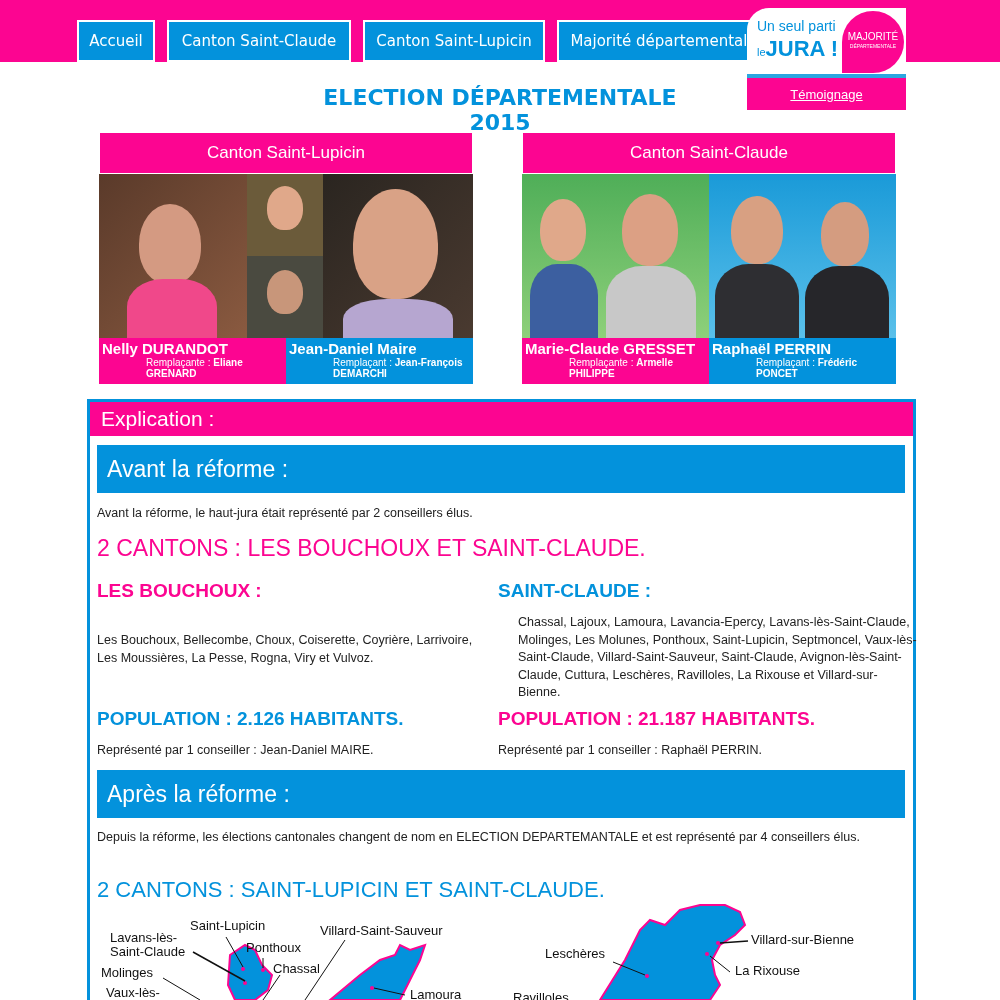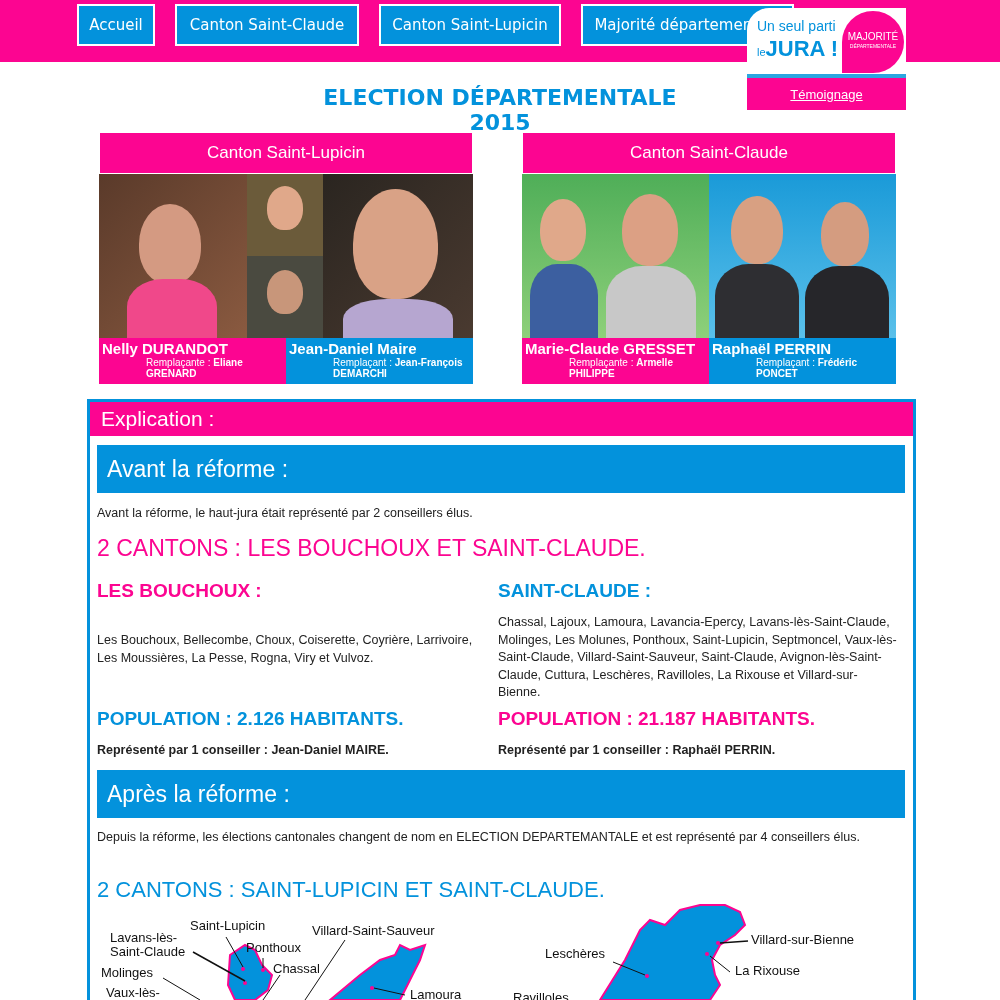--- a/index.html
+++ b/index.html
@@ -1,18 +1,18 @@
 <!DOCTYPE html>
 <html><head>
 <meta charset="utf-8">
 <style>
   * { box-sizing: border-box; margin: 0; padding: 0; }
   html, body { width: 1000px; height: 1000px; overflow: hidden; background: #fff; font-family: "Liberation Sans", sans-serif; }
   .topbar { position: absolute; left: 0; top: 0; width: 1000px; height: 62px; background: #fc0591; }
-  .nav { position: absolute; top: 4px; left: 77px; display: flex; gap: 20px; }
+  .nav { position: absolute; top: 20px; left: 77px; display: flex; gap: 12px; }
   .nav-btn { height: 42px; background: #0392dc; border: 2px solid #fff; color: #fff; font-family: "DejaVu Sans", sans-serif; font-size: 15px; display: flex; align-items: center; justify-content: center; padding: 0 10px; cursor: pointer; }
   .logo { position: absolute; left: 747px; top: 8px; width: 159px; height: 66px; background: #fff; border-radius: 22px 0 0 0; }
   .logo .l1 { position: absolute; left: 10px; top: 10px; color: #0392dc; font-size: 14px; }
   .logo .l2 { position: absolute; left: 10px; top: 28px; color: #0392dc; font-size: 22px; font-weight: bold; }
   .logo .l2 small { font-size: 11px; font-weight: normal; }
   .logo .badge { position: absolute; left: 95px; top: 3px; width: 62px; height: 62px; border-radius: 50% 50% 50% 0; background: #fc0591; color: #fff; text-align: center; }
   .logo .badge .b1 { font-size: 10px; font-weight: normal; margin-top: 20px; }
   .logo .badge .b2 { font-size: 5px; margin-top: 1px; }
   .temoignage { position: absolute; left: 747px; top: 74px; width: 159px; height: 36px; background: #fc0591; border-top: 4px solid #2ba6e0; color: #fff; font-size: 13px; text-decoration: underline; display: flex; align-items: center; justify-content: center; cursor: pointer; }
   .page-title { position: absolute; left: 300px; top: 85px; width: 400px; text-align: center; color: #0392dc; font-size: 22px; font-weight: bold; font-family: "DejaVu Sans", sans-serif; }
@@ -28,21 +28,21 @@
   .cap .name { font-size: 15px; font-weight: bold; }
   .cap .sub { font-size: 10px; padding-left: 44px; }
   .cap .sub b { font-size: 10px; }
   .explication { position: absolute; left: 87px; top: 399px; width: 829px; height: 620px; border: 3px solid #0392dc; border-bottom: none; }
   .exp-head { height: 34px; background: #fc0591; color: #fff; font-size: 21px; padding-left: 11px; display: flex; align-items: center; }
   .section-bar { position: absolute; left: 7px; width: 808px; height: 48px; background: #0392dc; color: #fff; font-size: 23px; padding-left: 10px; display: flex; align-items: center; }
   .txt { position: absolute; font-size: 12.5px; color: #222; line-height: 17.5px; }
   .h-pink { position: absolute; color: #fc0591; font-size: 23px; }
   .h-blue { position: absolute; color: #0392dc; font-size: 22px; }
   .h-big { font-size: 19px; font-weight: bold; }
-  .bold { font-weight: bold; }
+  .bold { font-weight: normal; }
   .map { position: absolute; left: 0; top: 900px; width: 1000px; height: 100px; }
   .map-label { position: absolute; font-size: 13px; color: #111; }
 </style>
 </head>
 <body>
 
 <div class="topbar"></div>
 
 <div class="nav">
   <div class="nav-btn" style="width:78px">Accueil</div>
@@ -130,21 +130,21 @@
   <div class="section-bar" style="top:43px">Avant la réforme :</div>
   <div class="txt" style="left:7px;top:103px">Avant la réforme, le haut-jura était représenté par 2 conseillers élus.</div>
   <div class="h-pink" style="left:7px;top:133px">2 CANTONS : LES BOUCHOUX ET SAINT-CLAUDE.</div>
 
   <div class="h-pink h-big" style="left:7px;top:178px">LES BOUCHOUX :</div>
   <div class="txt" style="left:7px;top:230px;width:380px">Les Bouchoux, Bellecombe, Choux, Coiserette, Coyrière, Larrivoire, Les Moussières, La Pesse, Rogna, Viry et Vulvoz.</div>
   <div class="h-blue h-big" style="left:7px;top:306px">POPULATION : 2.126 HABITANTS.</div>
   <div class="txt bold" style="left:7px;top:340px">Représenté par 1 conseiller : Jean-Daniel MAIRE.</div>
 
   <div class="h-blue h-big" style="left:408px;top:178px">SAINT-CLAUDE :</div>
-  <div class="txt" style="left:408px;top:212px;width:400px">Chassal, Lajoux, Lamoura, Lavancia-Epercy, Lavans-lès-Saint-Claude, Molinges, Les Molunes, Ponthoux, Saint-Lupicin, Septmoncel, Vaux-lès-Saint-Claude, Villard-Saint-Sauveur, Saint-Claude, Avignon-lès-Saint-Claude, Cuttura, Leschères, Ravilloles, La Rixouse et Villard-sur-Bienne.</div>
+  <div class="txt" style="left:428px;top:212px;width:400px">Chassal, Lajoux, Lamoura, Lavancia-Epercy, Lavans-lès-Saint-Claude, Molinges, Les Molunes, Ponthoux, Saint-Lupicin, Septmoncel, Vaux-lès-Saint-Claude, Villard-Saint-Sauveur, Saint-Claude, Avignon-lès-Saint-Claude, Cuttura, Leschères, Ravilloles, La Rixouse et Villard-sur-Bienne.</div>
   <div class="h-pink h-big" style="left:408px;top:306px">POPULATION : 21.187 HABITANTS.</div>
   <div class="txt bold" style="left:408px;top:340px">Représenté par 1 conseiller : Raphaël PERRIN.</div>
 
   <div class="section-bar" style="top:368px">Après la réforme :</div>
   <div class="txt" style="left:7px;top:427px;width:805px">Depuis la réforme, les élections cantonales changent de nom en ELECTION DEPARTEMANTALE et est représenté par 4 conseillers élus.</div>
   <div class="h-blue" style="left:7px;top:475px">2 CANTONS : SAINT-LUPICIN ET SAINT-CLAUDE.</div>
 </div>
 
 <svg class="map" viewBox="0 900 1000 100" width="1000" height="100">
   <path d="M230,955 L245,945 L255,950 L262,965 L272,975 L268,990 L255,1000 L235,1000 L228,985 Z" fill="#0392dc" stroke="#fc0591" stroke-width="2"></path>
@@ -168,18 +168,18 @@
   <line x1="710" y1="956" x2="730" y2="972" stroke="#111" stroke-width="1"></line>
   <line x1="613" y1="962" x2="645" y2="975" stroke="#111" stroke-width="1"></line>
 </svg>
 <div class="map-label" style="left:190px;top:918px">Saint-Lupicin</div>
 <div class="map-label" style="left:110px;top:930px">Lavans-lès-</div>
 <div class="map-label" style="left:110px;top:944px">Saint-Claude</div>
 <div class="map-label" style="left:246px;top:940px">Ponthoux</div>
 <div class="map-label" style="left:273px;top:961px">Chassal</div>
 <div class="map-label" style="left:101px;top:965px">Molinges</div>
 <div class="map-label" style="left:106px;top:985px">Vaux-lès-</div>
-<div class="map-label" style="left:312px;top:923px">Villard-Saint-Sauveur</div>
+<div class="map-label" style="left:320px;top:923px">Villard-Saint-Sauveur</div>
 <div class="map-label" style="left:410px;top:987px">Lamoura</div>
 <div class="map-label" style="left:751px;top:932px">Villard-sur-Bienne</div>
 <div class="map-label" style="left:545px;top:946px">Leschères</div>
 <div class="map-label" style="left:735px;top:963px">La Rixouse</div>
 <div class="map-label" style="left:513px;top:990px">Ravilloles</div>
 
 </body></html>

